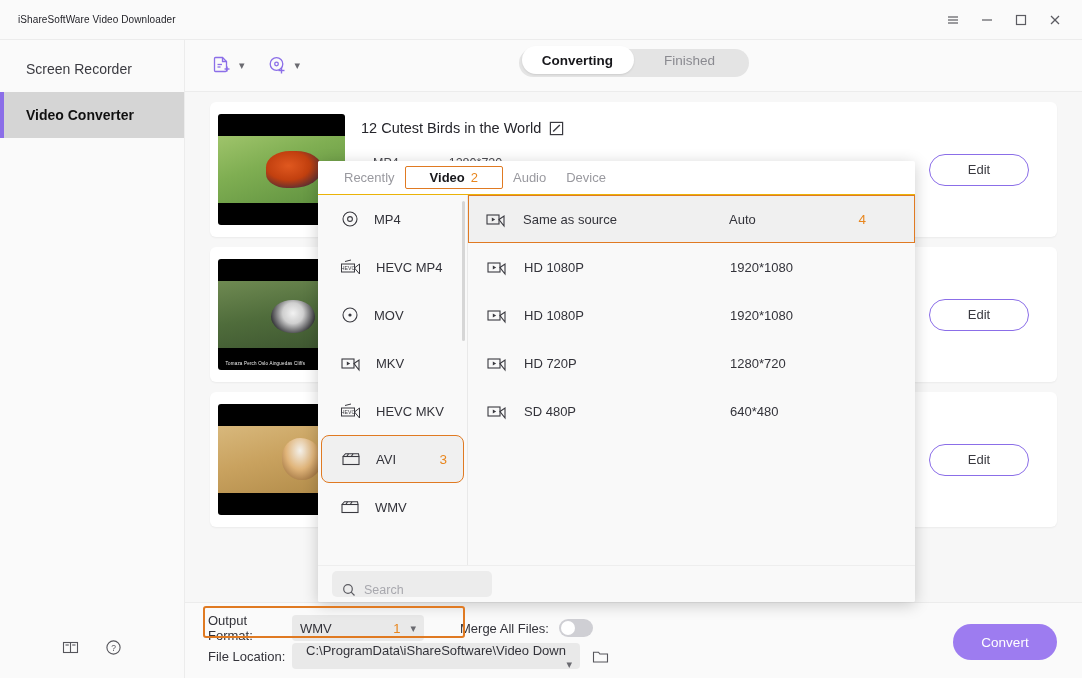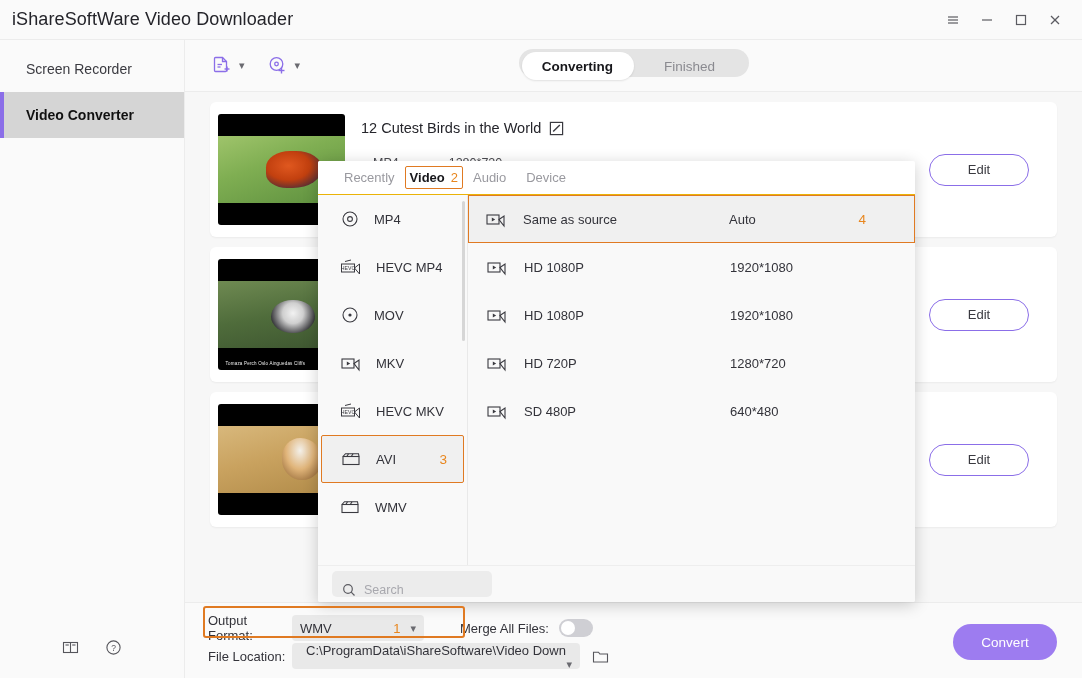--- a/index.html
+++ b/index.html
@@ -16,22 +16,22 @@
   }
 
   
   .titlebar {
     position: absolute; left: 0; top: 0; width: 1082px; height: 40px;
     background: #fafafa;
     display: flex; align-items: center;
     border-bottom: 1px solid #ececec;
   }
   .app-title {
-    margin-left: 12px;
-    font-size: 18px; color: #24242a; letter-spacing: .1px;
+    margin-left: 18px;
+    font-size: 10px; color: #24242a; letter-spacing: .1px;
   }
   .win-ctrls {
     margin-left: auto; display: flex; align-items: center; height: 40px;
   }
   .win-btn {
     width: 34px; height: 40px; display: flex; align-items: center; justify-content: center;
     color: #5c5c62;
   }
   .win-btn:last-child { margin-right: 10px; }
 
@@ -73,21 +73,21 @@
     display: flex; align-items: center;
     border-bottom: 1px solid #ececec;
   }
   .tb-btn { display: flex; align-items: center; gap: 7px; margin-left: 22px; }
   .tb-btn:first-child { margin-left: 26px; }
   .chev { color: #6a6a70; font-size: 11px; line-height: 1; }
 
   .seg {
     position: absolute; left: 50%; transform: translateX(-50%);
     top: 9px;
-    display: flex; align-items: flex-start;
+    display: flex; align-items: flex-end;
     background: #e4e4e4; border-radius: 17px;
     padding: 3px; width: 230px; height: 28px;
   }
   .seg-item {
     flex: 1; height: 28px; border-radius: 14px;
     display: flex; align-items: center; justify-content: center;
     font-size: 13.5px; color: #8a8a90;
   }
   .seg-item.on {
     background: #ffffff; color: #17171b; font-weight: bold;
@@ -206,38 +206,38 @@
     padding-left: 16px; background: #ffffff;
     border-bottom: 1px solid #eab308;
   }
   .pop-tab {
     font-size: 13px; color: #99999f; padding: 4px 10px;
     display: flex; align-items: center; gap: 6px;
   }
   .pop-tab.sel-tab {
     color: #17171b; font-weight: bold;
     border: 1.8px solid #e07a22; border-radius: 2px;
-    padding: 3px 4px;
+    padding: 3px 24px;
   }
   .pop-tab .badge { color: #e8861e; font-weight: normal; }
 
   .pop-body { position: absolute; left: 0; top: 34px; width: 597px; height: 370px; display: flex; }
   .fmt-col {
     width: 150px; height: 370px; background: #f9f9f9;
     border-right: 1px solid #e9e9e9; position: relative;
     overflow: hidden;
   }
   .fmt-item {
     height: 48px; display: flex; align-items: center; gap: 14px;
     padding-left: 22px; font-size: 13px; color: #33333a;
     position: relative;
   }
   .fmt-item.hl {
     border: 1.8px solid #e07a22; background: #f0f0f0;
-    margin: 0 3px; border-radius: 2px; padding-left: 19px;
+    margin: 0 3px; border-radius: 8px; padding-left: 19px;
   }
   .fmt-item .num { position: absolute; right: 16px; color: #e8861e; font-size: 13.5px; }
   .fcol-scroll {
     position: absolute; right: 2px; top: 6px; width: 3px; height: 140px;
     background: #d6d6d6; border-radius: 2px;
   }
 
   .res-col { flex: 1; height: 370px; background: #f9f9f9; padding-top: 0; }
   .res-item {
     height: 48px; display: flex; align-items: center;

